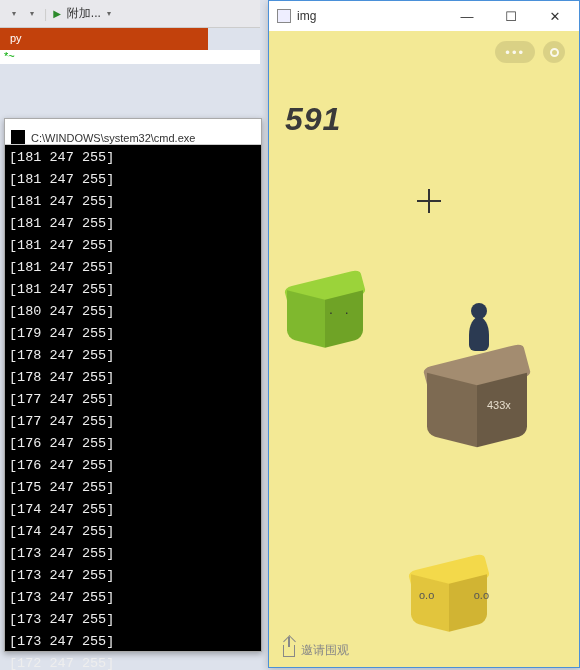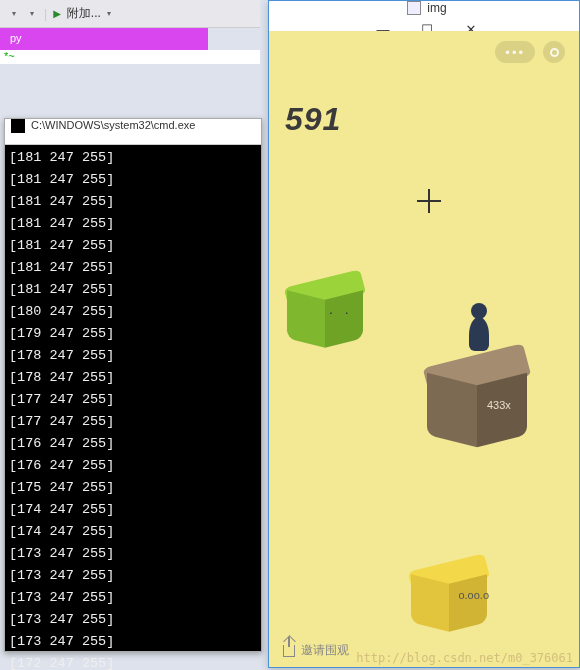--- a/index.html
+++ b/index.html
@@ -5,32 +5,32 @@
     * { margin: 0; padding: 0; box-sizing: border-box; font-family: "Segoe UI", Tahoma, sans-serif; }
     body { width: 580px; height: 670px; background: #dde2ec; overflow: hidden; position: relative; }
 
     
     .vs-strip { position: absolute; top: 0; left: 0; width: 260px; height: 28px; background: #e8e8ec; border-bottom: 1px solid #ccc; display: flex; align-items: center; gap: 6px; padding: 0 8px; font-size: 12px; color: #333; }
     .vs-dd { display: flex; align-items: center; gap: 3px; padding: 2px 4px; }
     .vs-caret { font-size: 8px; color: #666; }
     .vs-play { color: #2c8a2c; font-size: 10px; }
 
     
-    .vs-tab { position: absolute; top: 28px; left: 0; width: 208px; height: 22px; background: #d946ef; color: #fff; font-size: 11px; padding: 4px 10px; }
+    .vs-tab { position: absolute; top: 28px; left: 0; width: 208px; height: 22px; background: #c2410c; color: #fff; font-size: 11px; padding: 4px 10px; }
     .vs-green { position: absolute; top: 50px; left: 0; width: 260px; height: 14px; background: #fff; color: #0a0; font-family: Consolas, monospace; font-size: 11px; padding-left: 4px; }
 
     
     .cmd-wrap { position: absolute; top: 118px; left: 4px; width: 258px; height: 534px; border: 1px solid #aaa; background: #000; box-shadow: 0 2px 6px rgba(0,0,0,.3); }
-    .cmd-title { height: 26px; background: #fff; display: flex; align-items: flex-start; gap: 6px; padding: 0 6px; font-size: 11px; color: #333; border-bottom: 1px solid #ccc; }
+    .cmd-title { height: 26px; background: #fff; display: flex; align-items: flex-end; gap: 6px; padding: 0 6px; font-size: 11px; color: #333; border-bottom: 1px solid #ccc; }
     .cmd-icon { width: 14px; height: 14px; background: #000; display: inline-block; }
     .cmd-body { padding: 2px 4px; font-family: Consolas, "Courier New", monospace; font-size: 13.5px; line-height: 22px; color: #eee; white-space: pre; overflow: hidden; }
 
     
     .img-win { position: absolute; top: 0; right: 0; width: 312px; height: 668px; background: #fff; border: 1px solid #4a90d9; box-shadow: 0 2px 8px rgba(0,0,0,.2); }
-    .img-title { height: 30px; background: #fff; display: flex; align-items: center; justify-content: space-between; padding: 0 2px 0 8px; font-size: 12px; color: #333; flex-direction: column; }
+    .img-title { height: 30px; background: #fff; display: flex; align-items: center; justify-content: space-between; padding: 0 2px 0 8px; font-size: 12px; color: #333; }
     .tb-left { display: flex; align-items: center; gap: 6px; }
     .tb-icon { width: 14px; height: 14px; border: 1px solid #888; background: #eef; display: inline-block; }
     .win-btns { display: flex; }
     .win-btn { width: 44px; height: 28px; display: flex; align-items: center; justify-content: center; font-size: 13px; color: #333; }
 
     
     .game { position: absolute; top: 30px; left: 0; right: 0; bottom: 0; background: #f3e995; overflow: hidden; }
     .game-top { position: absolute; top: 10px; right: 14px; display: flex; gap: 8px; align-items: center; }
     .capsule { height: 22px; border-radius: 11px; background: rgba(0,0,0,.10); display: flex; align-items: center; justify-content: center; padding: 0 10px; font-size: 13px; color: rgba(255,255,255,.85); letter-spacing: 2px; }
     .circle { width: 22px; height: 22px; border-radius: 50%; background: rgba(0,0,0,.10); display: flex; align-items: center; justify-content: center; }
@@ -63,21 +63,21 @@
     .brown-cube .right { width: 50px; height: 62px; top: 36px; background: #6a5a45; }
     .pawn { position: absolute; top: -40px; left: 42px; width: 20px; height: 48px; }
     .pawn-head { width: 16px; height: 16px; border-radius: 50%; background: #2b3a52; margin: 0 auto; }
     .pawn-body { width: 20px; height: 34px; background: #2b3a52; border-radius: 10px 10px 6px 6px / 18px 18px 6px 6px; margin-top: -2px; }
     .badge433 { position: absolute; top: 56px; left: 60px; font-size: 11px; color: #e6ddcc; font-weight: normal; }
 
     .yellow-cube { top: 522px; left: 142px; }
     .yellow-cube .top { background: #f3d94a; }
     .yellow-cube .left { background: #e2c53d; }
     .yellow-cube .right { background: #d1b433; }
-    .yfaces { position: absolute; top: 36px; left: 8px; width: 70px; display: flex; justify-content: flex-end; font-size: 11px; color: #555; }
+    .yfaces { position: absolute; top: 36px; left: 8px; width: 70px; display: flex; justify-content: space-between; font-size: 11px; color: #555; }
 
     .invite { position: absolute; bottom: 8px; left: 14px; font-size: 12px; color: #888; display: flex; align-items: center; gap: 6px; text-align: center; }
     .share-icn { width: 12px; height: 12px; border: 1.5px solid #888; border-top: none; position: relative; }
     .share-icn::before { content: ""; position: absolute; left: 4px; top: -8px; width: 2px; height: 10px; background: #888; }
     .share-icn::after { content: ""; position: absolute; left: 1px; top: -8px; width: 8px; height: 8px; border-top: 1.5px solid #888; border-left: 1.5px solid #888; transform: rotate(45deg); }
 
     .watermark { position: absolute; bottom: 2px; right: 6px; font-size: 12px; color: rgba(180,150,100,.5); font-family: Consolas, monospace; }
   </style>
 </head>
 <body>
@@ -194,15 +194,14 @@
           <span>o.o</span>
           <span>o.o</span>
         </div>
     </div>
 
     <div class="invite">
       <span class="share-icn"></span>
       <span>邀请围观</span>
     </div>
 
-    <div class="watermark">http://blog.csdn.net/m0_376061</div>
   </div>
 </div>
 
 </body></html>

